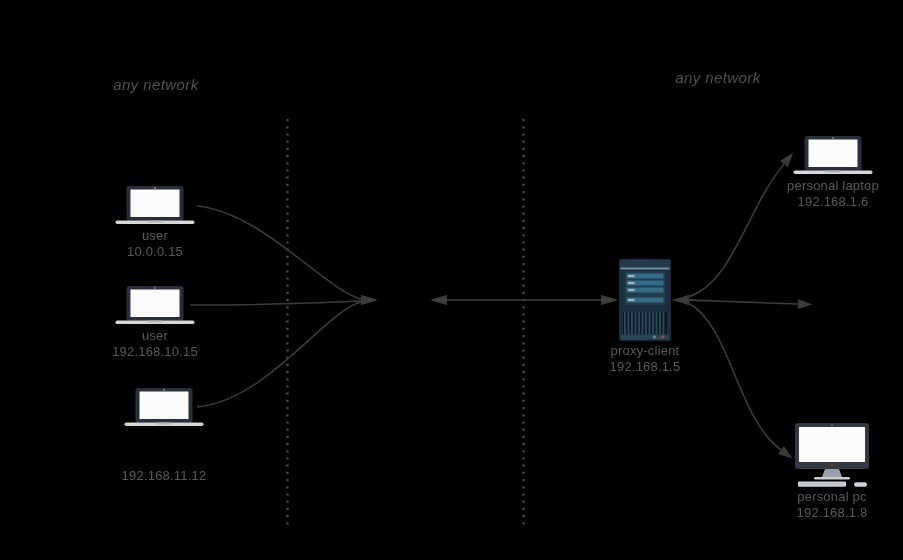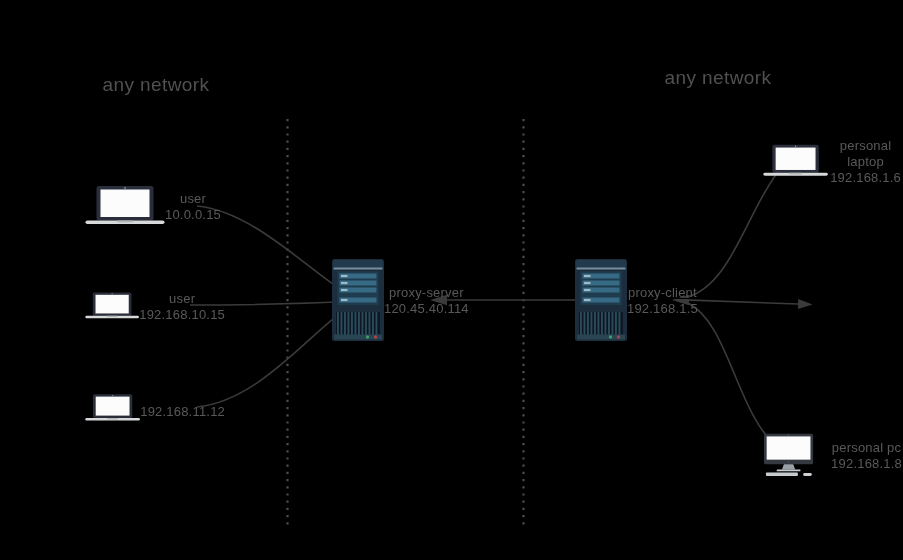--- a/index.html
+++ b/index.html
@@ -7,37 +7,37 @@
     position:relative;width:903px;height:560px;overflow:hidden;
     font-family:"Liberation Sans","DejaVu Sans",sans-serif;
     -webkit-font-smoothing:antialiased;
   }
   .stage{position:absolute;inset:0;background:#000000;}
   
   .edges{position:absolute;left:0;top:0;z-index:1;}
   
   .zone-label{
     position:absolute;width:220px;text-align:center;z-index:3;
-    font-size:19px;line-height:14px;color:#4f5052;letter-spacing:.4px;
+    font-size:15px;line-height:14px;color:#4f5052;letter-spacing:.4px;font-style:italic;
   }
   .zh1{left:46px;top:78px;}
   .zh2{left:285px;top:71px;}
   .zh3{left:608px;top:71px;}
   
-  .node{position:absolute;width:140px;display:flex;flex-direction:row;align-items:center;z-index:2;}
+  .node{position:absolute;width:140px;display:flex;flex-direction:column;align-items:center;z-index:2;}
   .node .labels{margin-top:2px;text-align:center;font-size:13px;line-height:16px;color:#595959;letter-spacing:.2px;}
   .node .labels.single{margin-top:8px;}
   .n-user1{left:85px;top:186px;}
   .n-user2{left:85px;top:286px;}
-  .n-user3{left:85px;top:388px;}
+  .n-user3{left:94px;top:388px;gap:32px;}
   .n-proxy-server{left:332px;top:259px;}
   .n-proxy-client{left:575px;top:259px;text-decoration:underline;}
   .n-personal-laptop{left:763px;top:136px;}
   .n-lan-server{left:763px;top:267px;}
-  .n-personal-pc{left:762px;top:423px;gap:16px;}
+  .n-personal-pc{left:762px;top:423px;}
   svg{display:block;}
   .defs{position:absolute;width:0;height:0;}
 </style>
 </head>
 <body>
 
 <div class="stage">
 
   <svg class="defs" aria-hidden="true">
     <defs>
@@ -135,29 +135,20 @@
 
   <div class="node n-user3">
     <svg width="80" height="40" viewBox="0 0 80 40">
         <use href="#g-laptop"></use>
       </svg>
     <div class="labels single">
       <div>192.168.11.12</div>
     </div>
   </div>
 
-  <div class="node n-proxy-server">
-    <svg width="52" height="82" viewBox="0 0 52 82">
-        <use href="#g-server"></use>
-      </svg>
-    <div class="labels">
-      <div>proxy-server</div>
-      <div>120.45.40.114</div>
-    </div>
-  </div>
 
   <div class="node n-proxy-client">
     <svg width="52" height="82" viewBox="0 0 52 82">
         <use href="#g-server"></use>
       </svg>
     <div class="labels">
       <div>proxy-client</div>
       <div>192.168.1.5</div>
     </div>
   </div>

